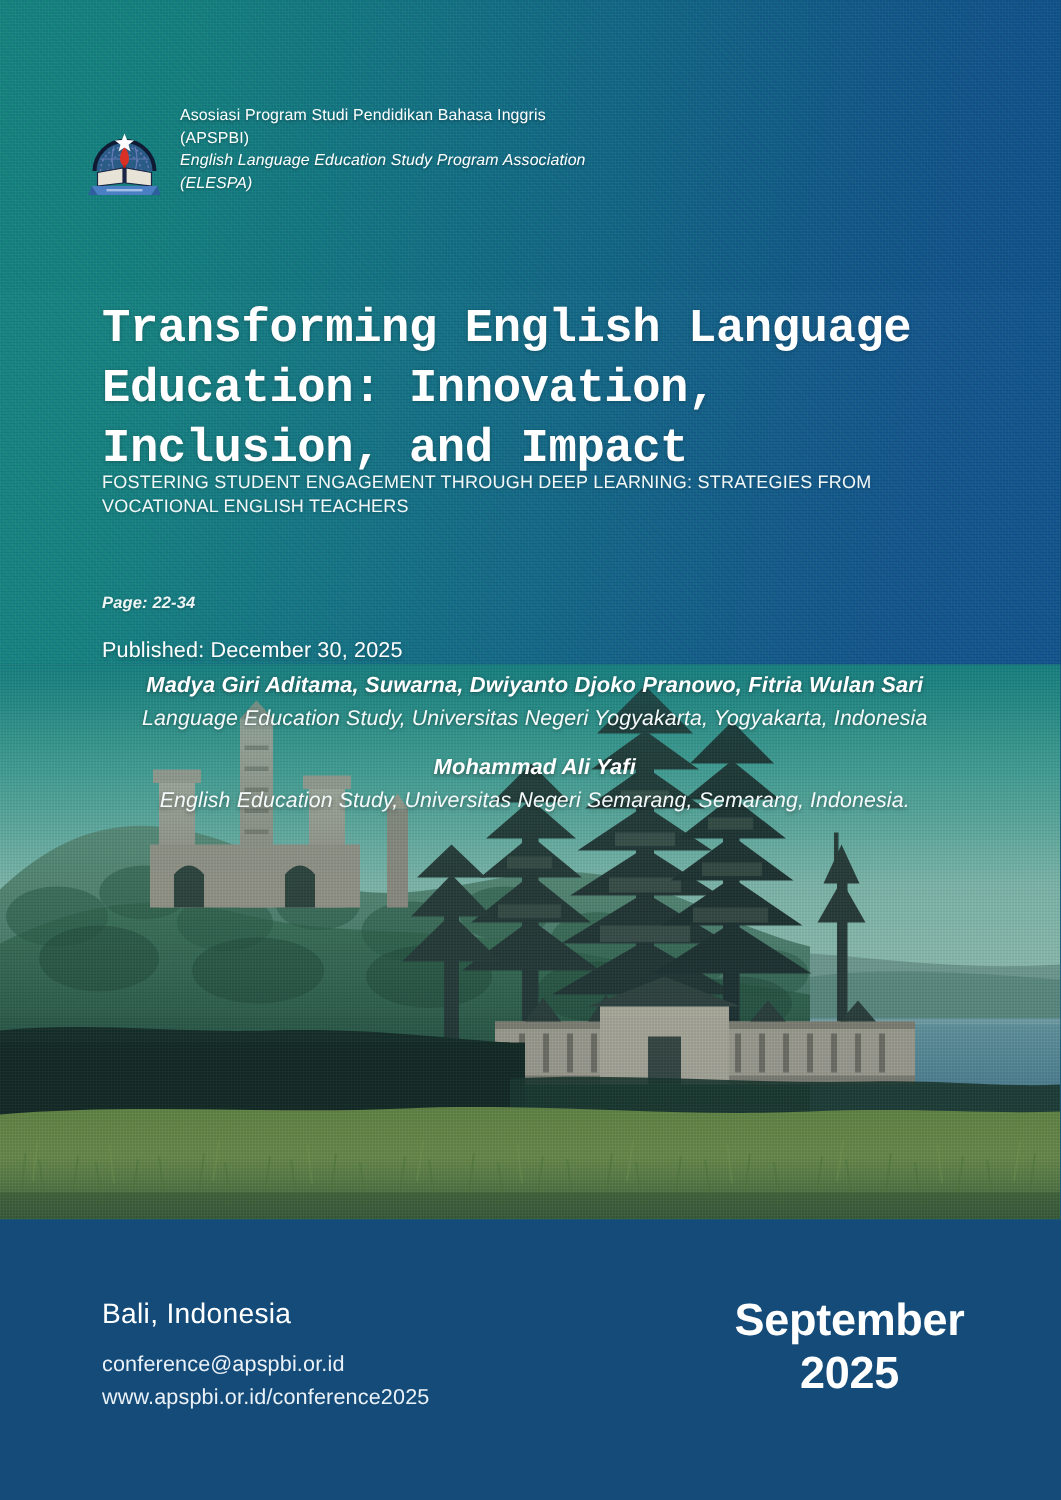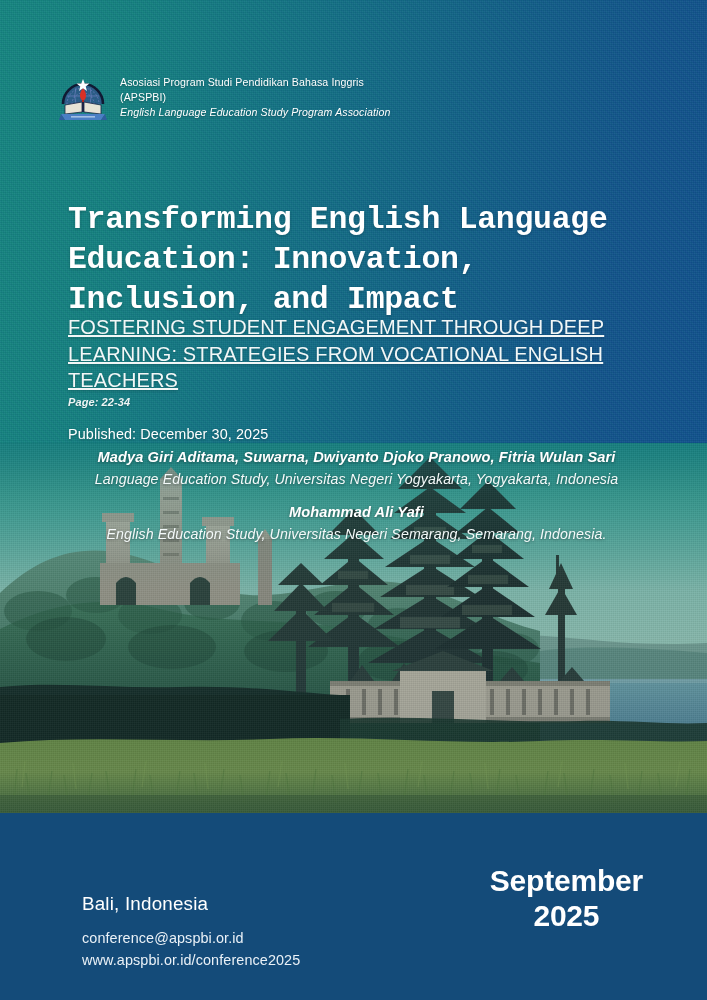--- a/index.html
+++ b/index.html
@@ -87,27 +87,26 @@
     font-weight:bold;
     line-height:1.27;
     letter-spacing:-.3px;
     text-shadow:0 1px 3px rgba(0,0,0,.22);
     font-family:Liberation Mono, monospace;
   }
 
   .article-title {
     position:absolute; left:68px; top:314px; width:575px;
     color:#f2f7f7;
-    font-size:20px;
+    font-size:12px;
     font-weight:400;
     line-height:1.33;
     letter-spacing:.15px;
     text-transform:uppercase;
     text-shadow:0 1px 3px rgba(0,0,0,.20);
-    text-decoration:underline;
   }
 
   .page-range {
     position:absolute; left:68px; top:396px;
     color:#eef5f5;
     font-size:11px;
     font-style:italic;
     font-weight:600;
     letter-spacing:.1px;
     text-shadow:0 1px 2px rgba(0,0,0,.25);
@@ -455,20 +454,21 @@
         <path d="M4,48 L48,48 L44,54 L8,54 Z" fill="#4a7fc4"></path>
         <path d="M4,48 L8,54 L2,54 Z" fill="#2f5f9e"></path>
         <path d="M48,48 L44,54 L50,54 Z" fill="#2f5f9e"></path>
         <rect x="14" y="50" width="24" height="1.6" fill="#c9dcf2" opacity=".7"></rect>
       </svg>
     </span>
     <div class="org-lines">
       <div>Asosiasi Program Studi Pendidikan Bahasa Inggris</div>
       <div>(APSPBI)</div>
       <div class="it">English Language Education Study Program Association</div>
+      <div class="it">(ELESPA)</div>
     </div>
   </div>
 
   <div class="content">
     <h1 class="main-title">Transforming English Language Education: Innovation, Inclusion, and Impact</h1>
     <h2 class="article-title">FOSTERING STUDENT ENGAGEMENT THROUGH DEEP LEARNING: STRATEGIES FROM VOCATIONAL ENGLISH TEACHERS</h2>
     <div class="page-range">Page: 22-34</div>
     <div class="published">Published: December 30, 2025</div>
 
     <div class="authors-wrap">
@@ -476,21 +476,21 @@
         <div class="author-names">Madya Giri Aditama, Suwarna, Dwiyanto Djoko Pranowo, Fitria Wulan Sari</div>
         <div class="author-affil">Language Education Study, Universitas Negeri Yogyakarta, Yogyakarta, Indonesia</div>
       </div>
       <div class="author-group">
         <div class="author-names">Mohammad Ali Yafi</div>
         <div class="author-affil">English Education Study, Universitas Negeri Semarang, Semarang, Indonesia.</div>
       </div>
     </div>
   </div>
 
-  <div class="footer-left" style="position:absolute;left:68px;top:893px;z-index:20;margin-left:14px;">
+  <div class="footer-left" style="position:absolute;left:68px;top:865px;z-index:20;">
     <div class="venue">Bali, Indonesia</div>
     <div class="contact-line">conference@apspbi.or.id</div>
     <div class="contact-line">www.apspbi.or.id/conference2025</div>
   </div>
 
   <div class="footer-right" style="position:absolute;right:64px;top:863px;z-index:20;text-align:center;">
     <div>September</div>
     <div>2025</div>
   </div>
 

